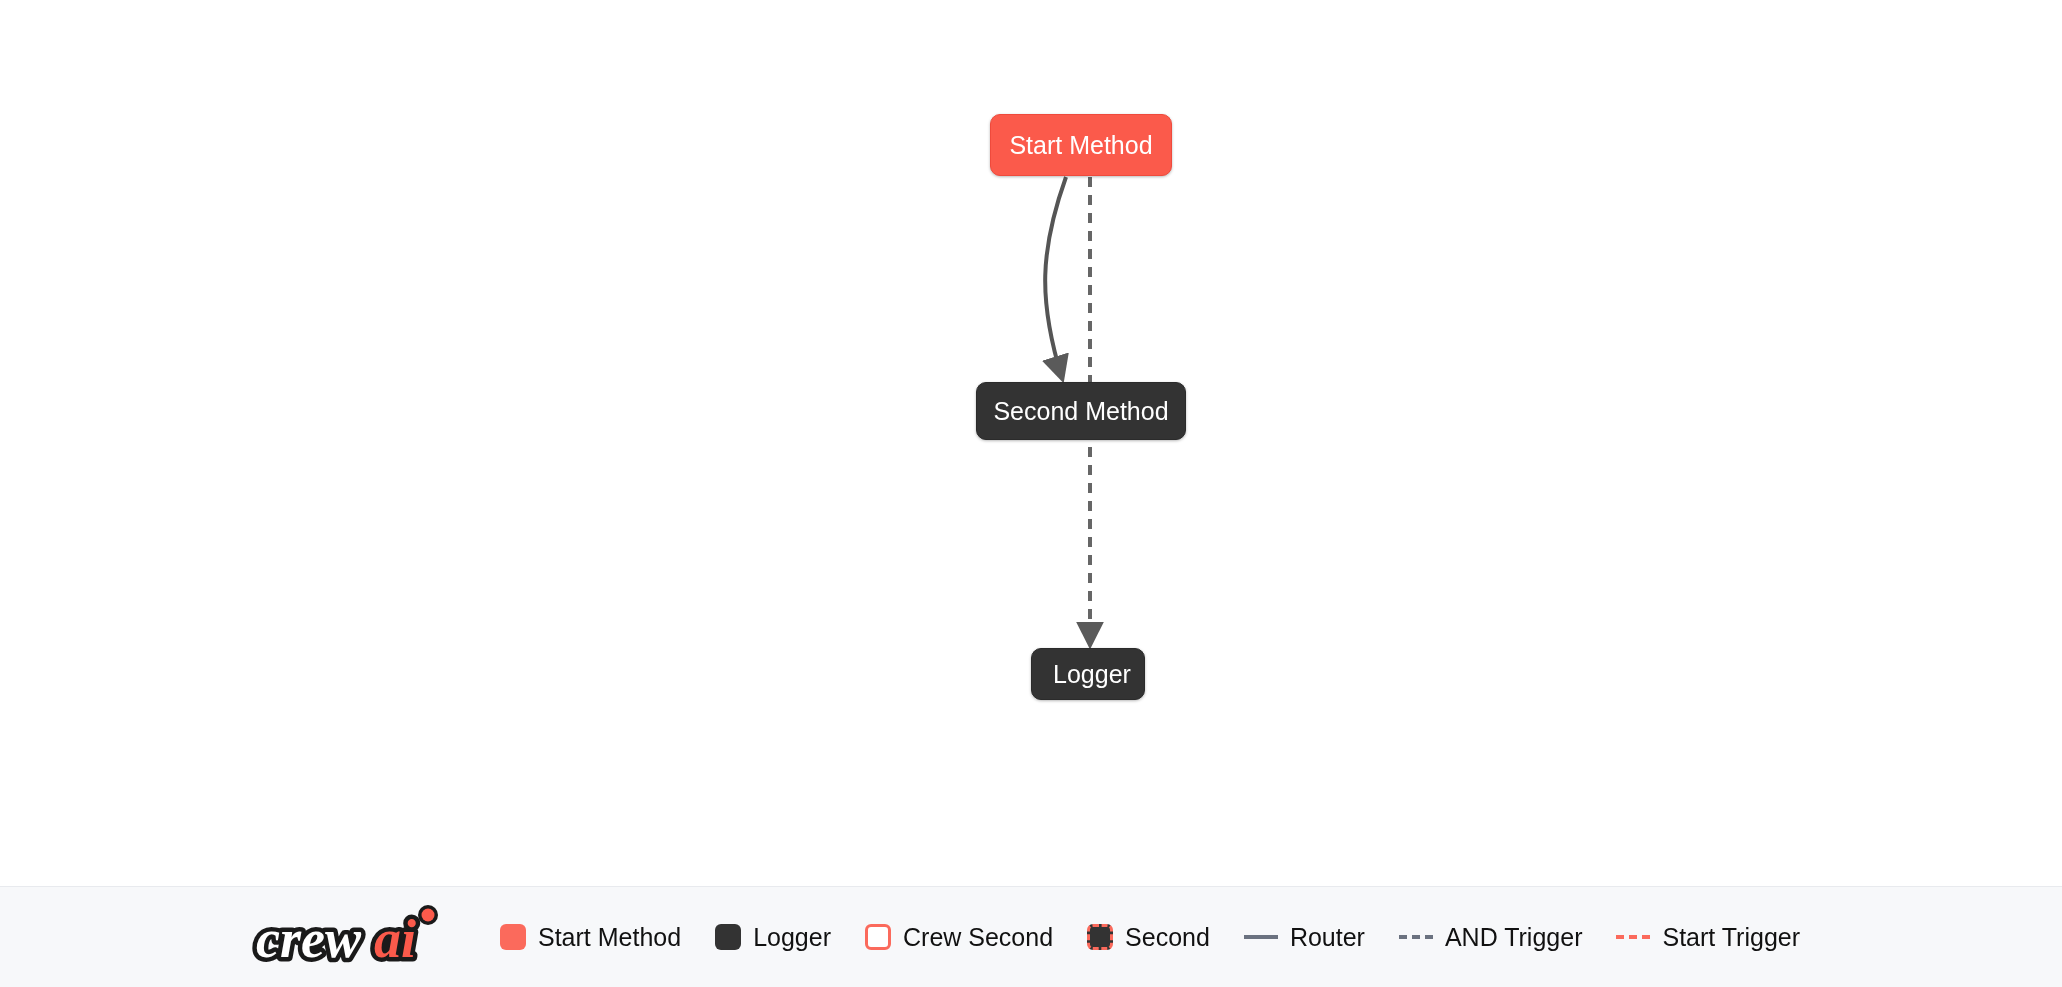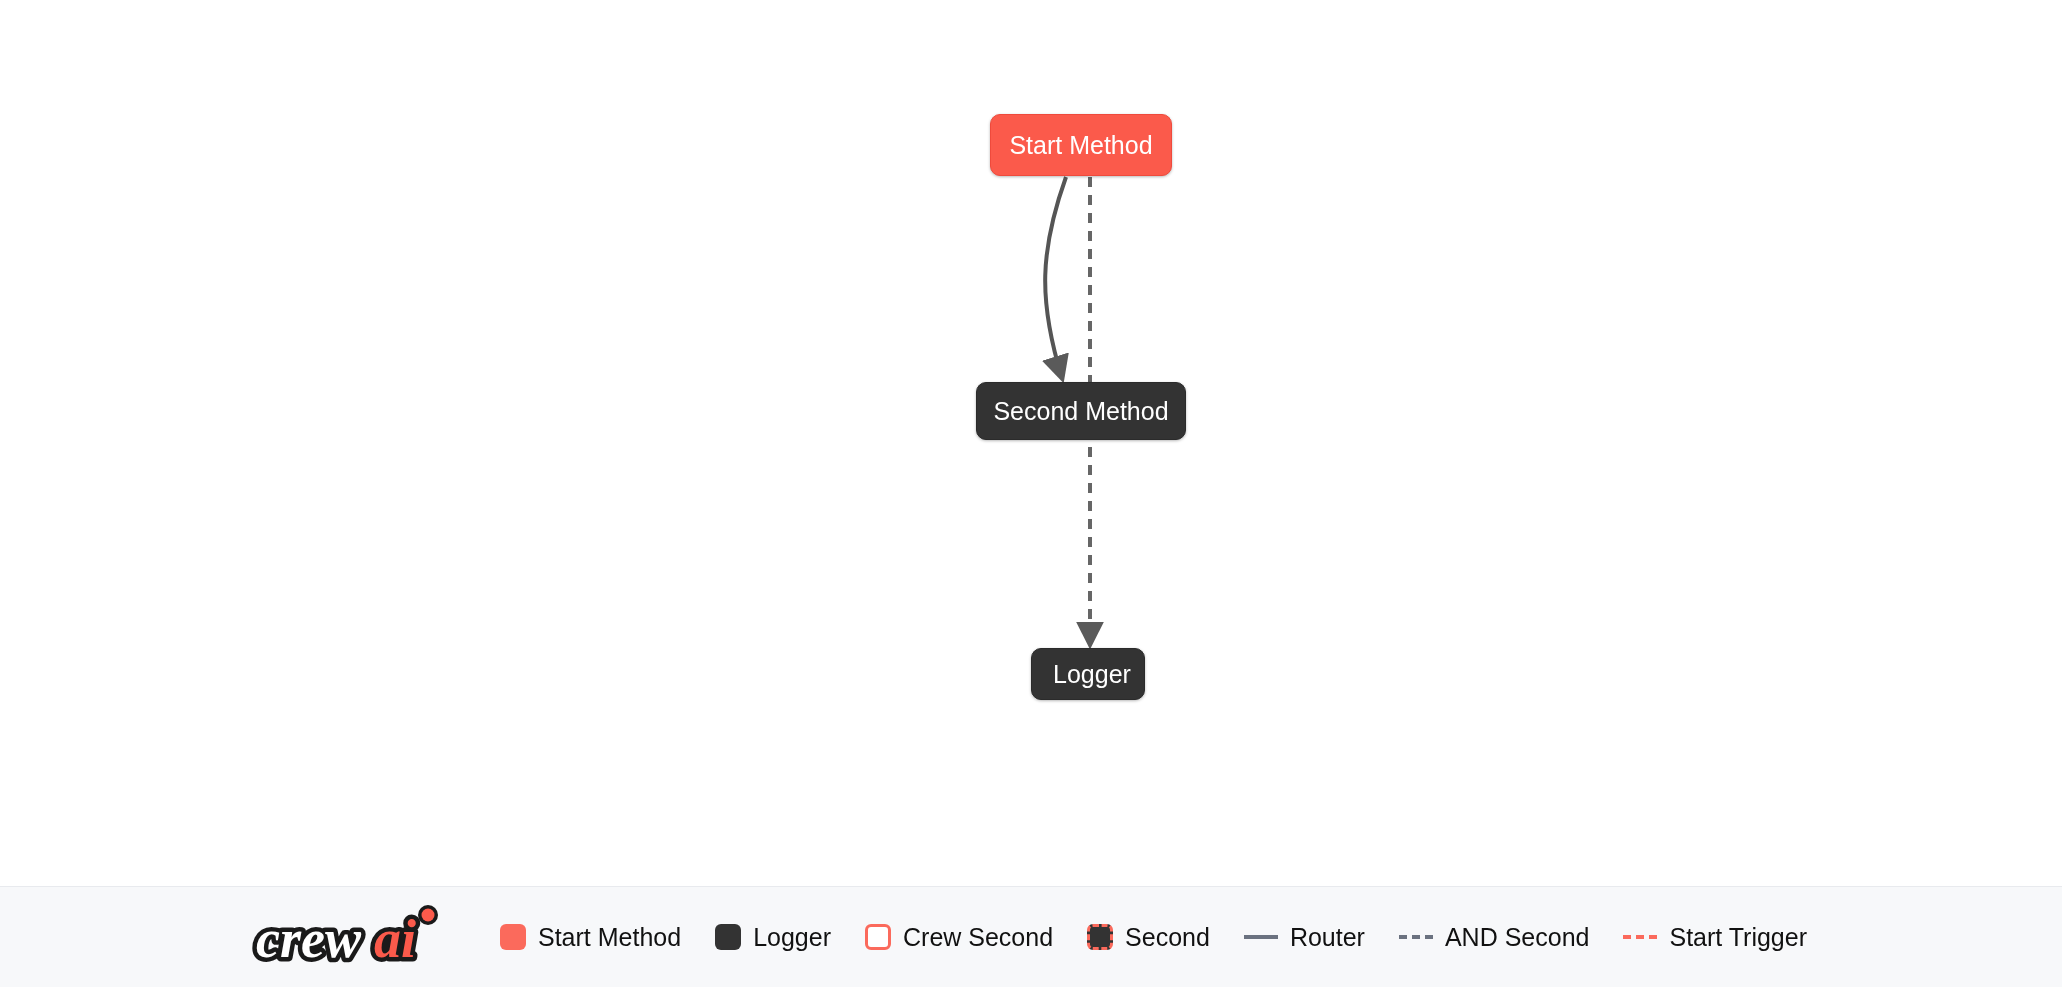--- a/index.html
+++ b/index.html
@@ -182,21 +182,21 @@
       <span class="legend-label">Second</span>
     </div>
 
     <div class="legend-item">
       <span class="line-swatch line-solid"></span>
       <span class="legend-label">Router</span>
     </div>
 
     <div class="legend-item">
       <span class="line-swatch line-dashed"></span>
-      <span class="legend-label">AND Second</span>
+      <span class="legend-label">AND Trigger</span>
     </div>
 
     <div class="legend-item">
       <span class="line-swatch line-dashed-red"></span>
       <span class="legend-label">Start Trigger</span>
     </div>
 
   </div>
 </div>
 

